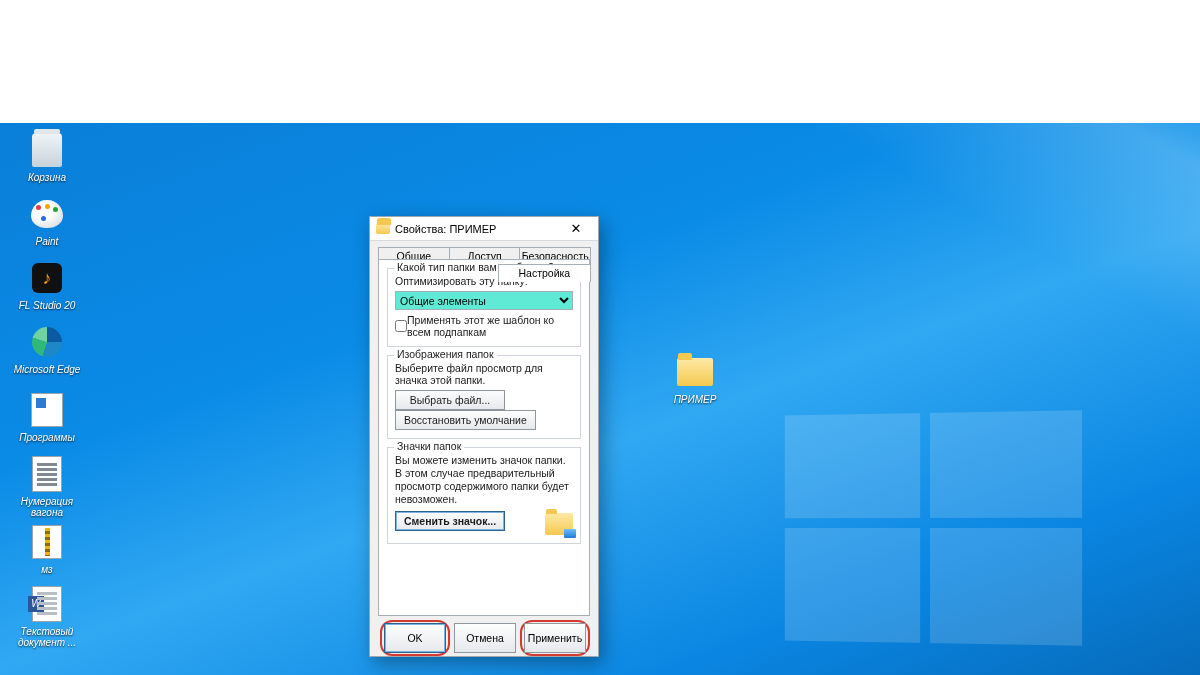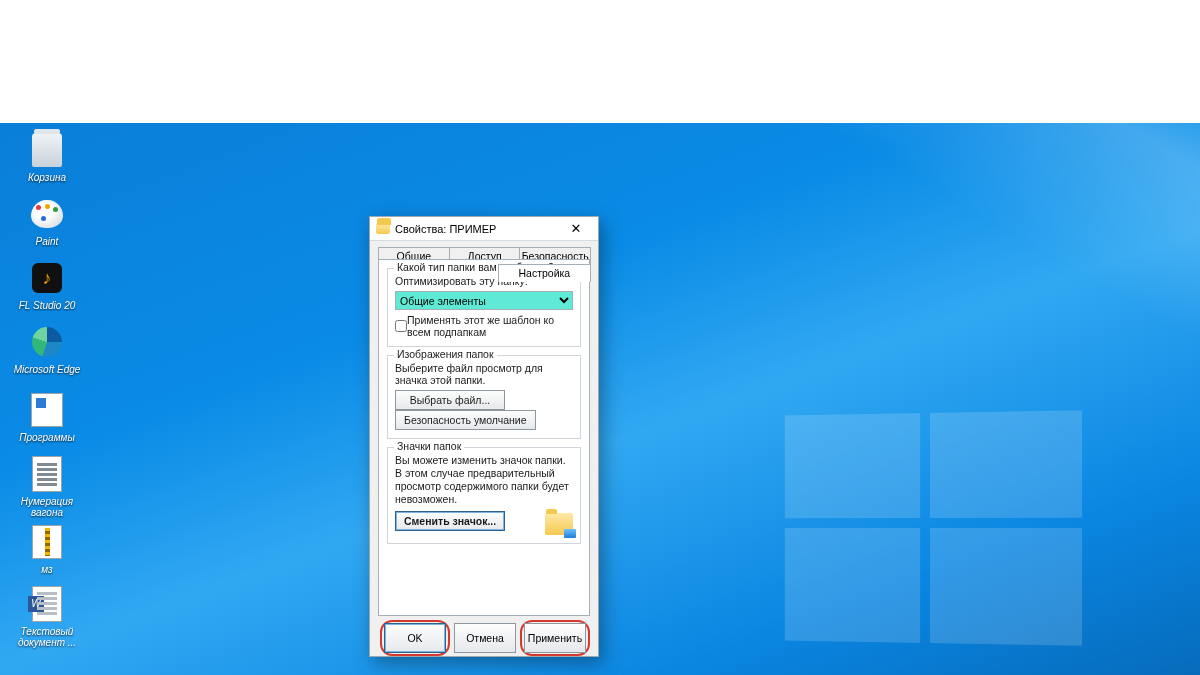--- a/index.html
+++ b/index.html
@@ -151,20 +151,26 @@
         </div>
       <div class="label">мз</div>
     </div>
     <div class="desk-icon" style="left:12px; top:462px;">
       <div class="glyph">
           <div class="g-docx"></div>
         </div>
       <div class="label">Текстовый документ ...</div>
     </div>
 
+    <div class="desk-icon" style="left:660px; top:230px;">
+      <div class="glyph">
+          <div class="g-folder"></div>
+        </div>
+      <div class="label">ПРИМЕР</div>
+    </div>
   </div>
 
   <div class="dialog">
     <div class="dlg-title">
       <div class="ic">
           <div class="g-folder" style="width:14px;height:11px;"></div>
         </div>
       <div class="t">Свойства: ПРИМЕР</div>
       <div class="x">✕</div>
     </div>
@@ -191,21 +197,21 @@
         <label class="chk">
           <input type="checkbox" style="">
           <span>Применять этот же шаблон ко всем подпапкам</span>
         </label>
       </div>
 
       <div class="group">
         <div class="legend">Изображения папок</div>
         <div class="sub">Выберите файл просмотр для значка этой папки.</div>
         <div><span class="btn">Выбрать файл...</span></div>
-        <div><span class="btn">Безопасность умолчание</span></div>
+        <div><span class="btn">Восстановить умолчание</span></div>
       </div>
 
       <div class="group clearfix">
         <div class="legend">Значки папок</div>
         <div class="sub" style="line-height:1.25">Вы можете изменить значок папки. В этом случае предварительный просмотр содержимого папки будет невозможен.</div>
         <div class="icon-preview"></div>
         <div><span class="btn focus">Сменить значок...</span></div>
       </div>
     </div>
 

